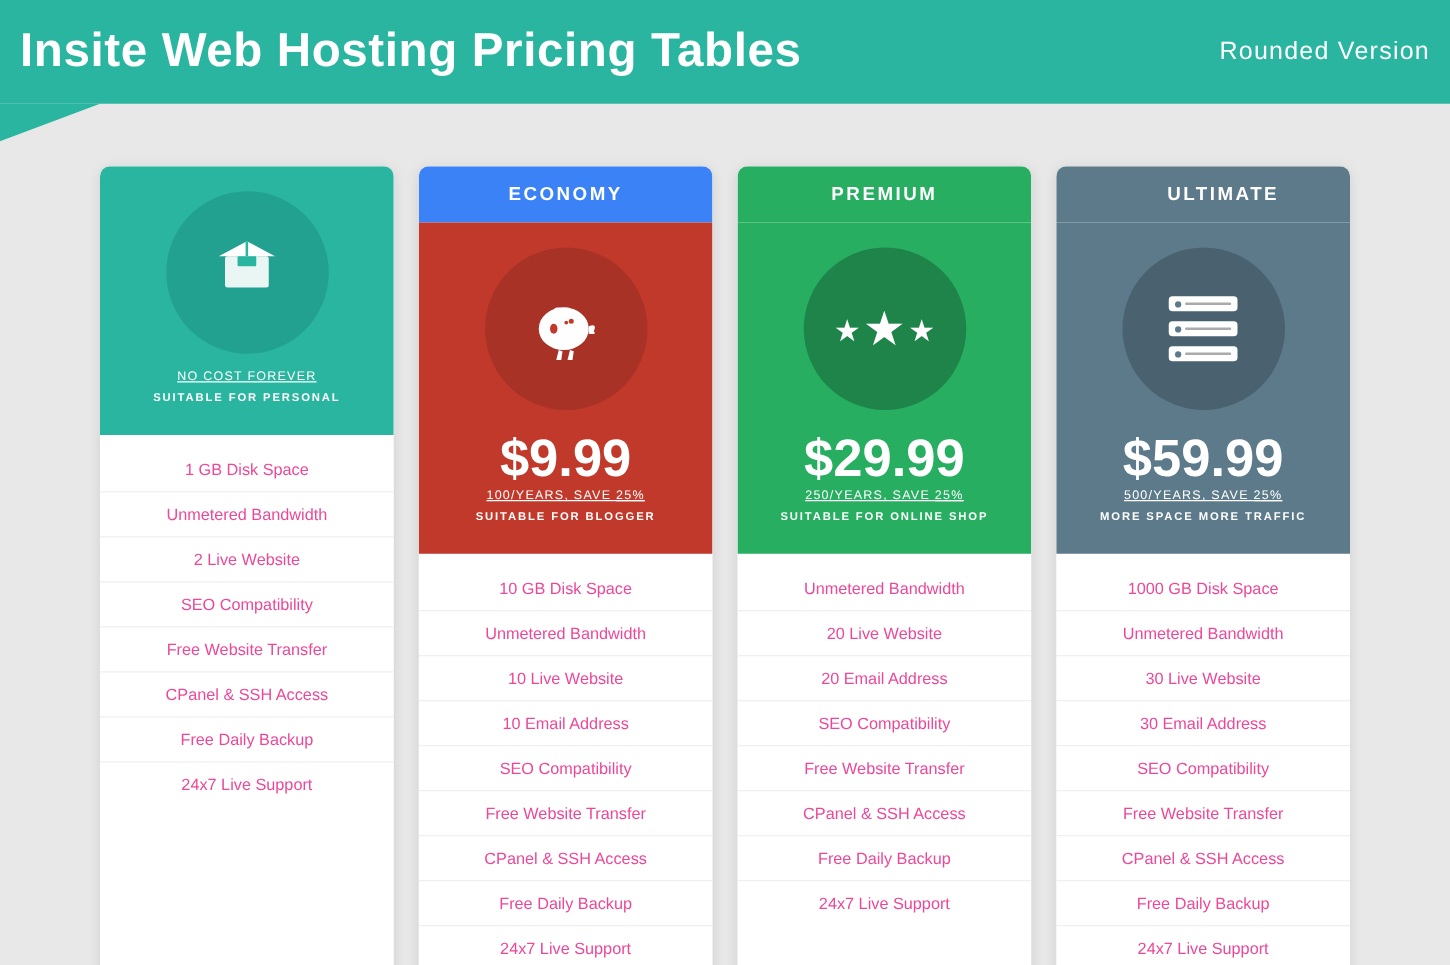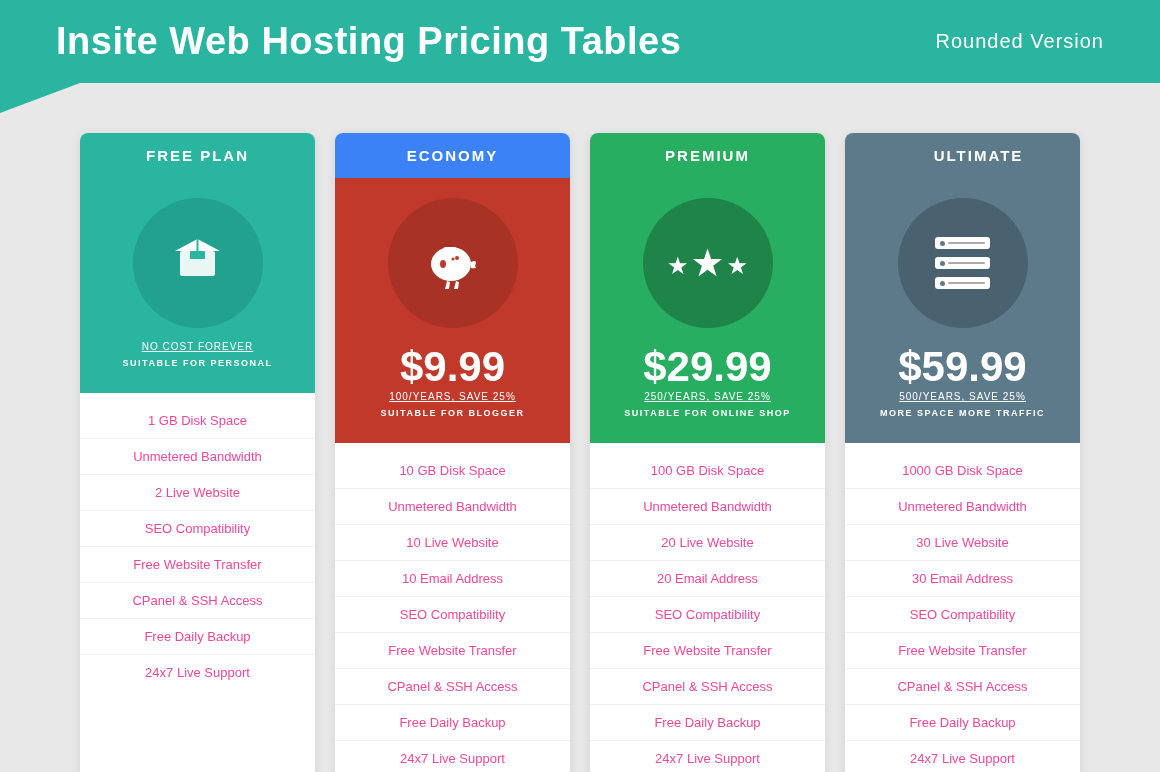--- a/index.html
+++ b/index.html
@@ -4,21 +4,21 @@
   <style>
     * { box-sizing: border-box; margin: 0; padding: 0; }
     body {
       background: #e8e8e8;
       font-family: 'Arial', sans-serif;
       min-height: 772px;
       min-width: 1160px;
     }
     .header {
       background: #2ab5a0;
-      padding: 20px 56px;
+      padding: 20px 16px;
       display: flex;
       justify-content: space-between;
       align-items: center;
       position: relative;
     }
     .header::after {
       content: '';
       position: absolute;
       bottom: -30px;
       left: 0;
@@ -157,23 +157,20 @@
 </head>
 <body>
 
 <div class="header">
   <h1 class="header-title">Insite Web Hosting Pricing Tables</h1>
   <span class="header-subtitle">Rounded Version</span>
 </div>
 
 <div class="main-content" id="pricing-container">
 <div class="plan-card free">
-    <div class="plan-header">
-      <div class="plan-header-title">FREE PLAN</div>
-    </div>
     <div class="plan-hero">
       <div class="plan-icon-circle">
         <div style="font-size:44px;color:white;">
       <svg width="55" height="55" viewBox="0 0 55 55" fill="none" xmlns="http://www.w3.org/2000/svg">
         <rect x="10" y="20" width="35" height="25" rx="2" fill="white" opacity="0.9"></rect>
         <polygon points="27.5,8 5,20 50,20" fill="white"></polygon>
         <rect x="20" y="20" width="15" height="8" rx="1" fill="#2ab5a0"></rect>
         <line x1="27.5" y1="8" x2="27.5" y2="20" stroke="#2ab5a0" stroke-width="2"></line>
       </svg>
     </div>
@@ -294,23 +291,20 @@
       <span class="star-big">★</span>
       <span class="star-small">★</span>
     </div>
       </div>
       <div class="plan-price">$29.99</div>
       <div class="plan-price-sub">250/YEARS, SAVE <span> 25%</span></div>
       <div class="plan-tagline">SUITABLE FOR ONLINE SHOP</div>
     </div>
     <div class="plan-features">
 
-    <div class="feature-row">
-      <span>100 GB Disk Space</span>
-    </div>
 
     <div class="feature-row">
       <span>Unmetered Bandwidth</span>
     </div>
 
     <div class="feature-row">
       <span>20 Live Website</span>
     </div>
 
     <div class="feature-row">

